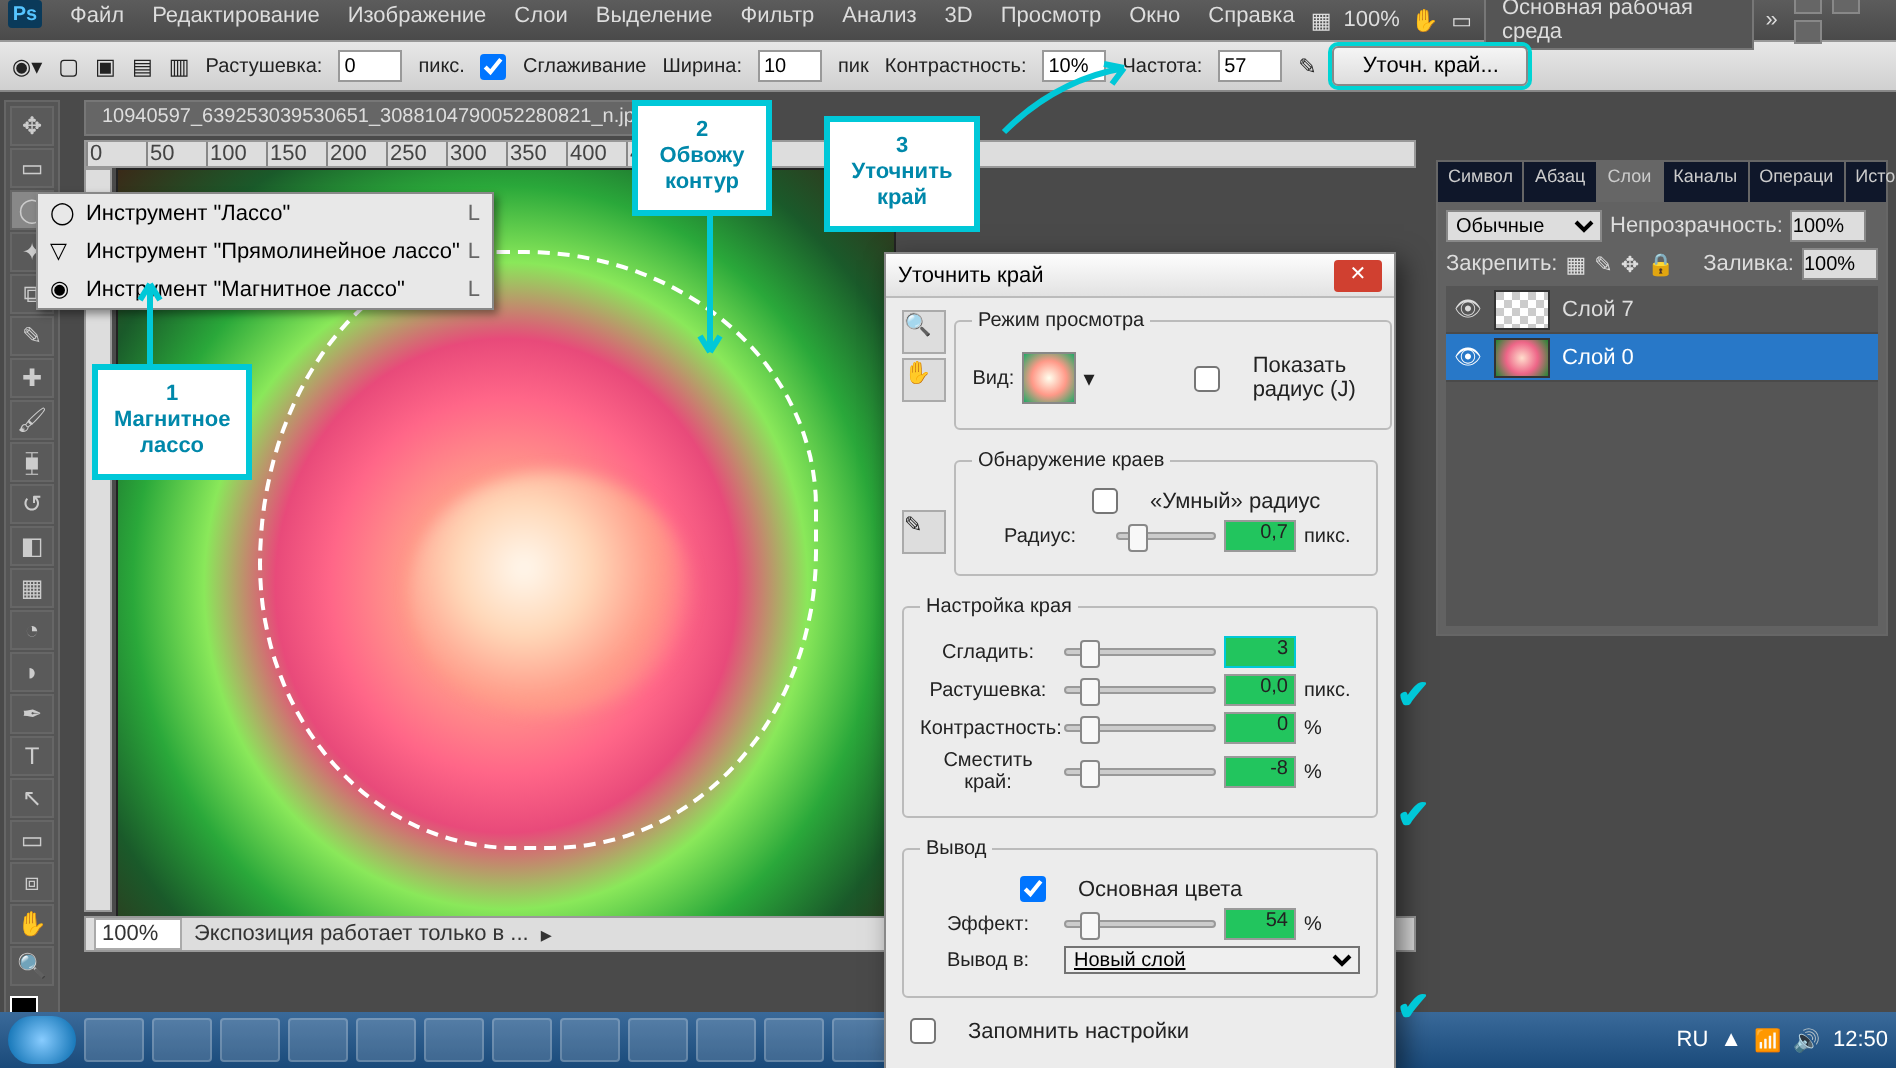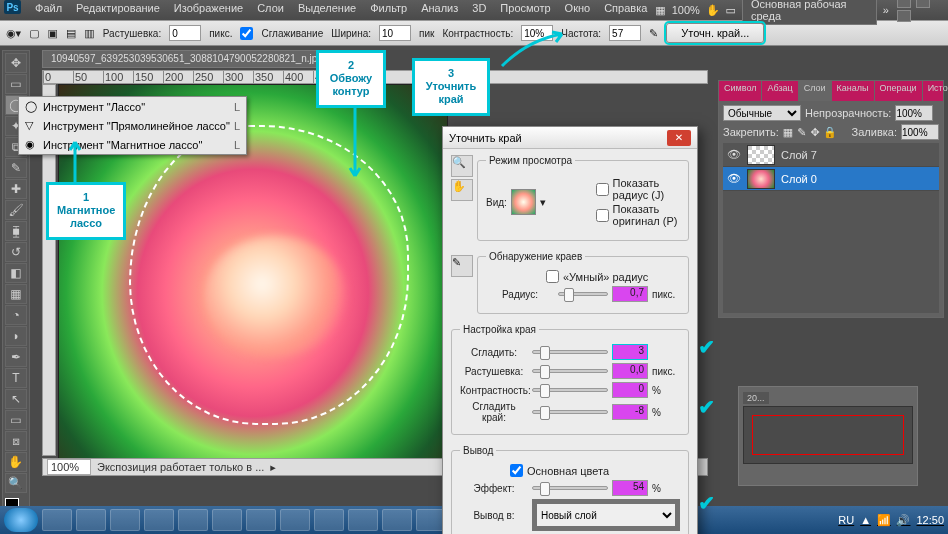--- a/index.html
+++ b/index.html
@@ -42,21 +42,21 @@
 .canvas::before { content:""; position:absolute; left: 38%; top: 40%; width: 140px; height: 120px; background: radial-gradient(circle at 40% 40%, #fff8ee 0%, #ffd8b8 30%, #ff9a88 60%, transparent 80%); border-radius: 50%; filter: blur(4px); }
 .selection { position: absolute; left: 70px; top: 40px; width: 280px; height: 300px; border: 2px dashed #fff; border-radius: 45% 55% 50% 48% / 55% 45% 52% 50%; }
 
 .status { position: absolute; left: 42px; bottom: 30px; height: 18px; right: 240px; background: #ddd; border: 1px solid #999; display: flex; align-items: center; padding: 0 4px; font-size: 10px; color: #333; gap: 6px; }
 .status .zbox { width: 44px; border: 1px solid #aaa; padding: 1px 3px; background: #fff; }
 
 .callout { position: absolute; background: #fff; border: 3px solid #00c8d8; padding: 6px 8px; font-size: 11px; font-weight: bold; color: #0088aa; text-align: center; z-index: 8; line-height: 1.2; }
 .arrow { position: absolute; z-index: 7; }
 
 .panels { position: absolute; right: 4px; top: 34px; width: 226px; background: #555; border: 1px solid #666; }
-.panel-tabs { display: flex; background: #be185d; height: 20px; }
+.panel-tabs { display: flex; background: #0f172a; height: 20px; }
 .panel-tabs .pt { padding: 2px 5px; font-size: 9px; color: #ccc; border-right: 1px solid #666; }
 .panel-tabs .pt.act { background: #666; }
 .panel-body { background: #626262; padding: 4px; color: #ddd; font-size: 10px; }
 .panel-body .row { display: flex; align-items: center; gap: 4px; margin-bottom: 3px; }
 .panel-body select, .panel-body input { height: 16px; font-size: 10px; background: #ddd; border: 1px solid #888; }
 .layer-list { background: #555; min-height: 170px; }
 .layer { display: flex; align-items: center; height: 24px; padding: 2px 4px; gap: 6px; border-bottom: 1px solid #4a4a4a; }
 .layer.sel { background: #2878c8; color: #fff; }
 .layer .eye { width: 14px; }
 .layer .thumb { width: 28px; height: 20px; background: #ddd; border: 1px solid #333; background-image: repeating-conic-gradient(#fff 0 25%, #ccc 0 50%); background-size: 8px 8px; }
@@ -70,30 +70,30 @@
 .dialog { position: absolute; left: 442px; top: 80px; width: 256px; background: #ececec; border: 1px solid #888; box-shadow: 4px 4px 12px rgba(0,0,0,0.5); z-index: 20; }
 .dialog .titlebar { height: 22px; background: linear-gradient(#fdfdfd,#e2e2e2); border-bottom: 1px solid #bbb; display: flex; align-items: center; padding: 0 6px; font-size: 11px; }
 .dialog .titlebar .x { margin-left: auto; width: 24px; height: 16px; background: #d04030; color: #fff; text-align: center; font-size: 10px; line-height: 16px; border-radius: 2px; }
 .dialog .body { padding: 6px 8px 10px; font-size: 10px; color: #222; }
 .dialog fieldset { border: 1px solid #bbb; border-radius: 3px; margin-bottom: 10px; padding: 6px 8px 8px; }
 .dialog legend { padding: 0 3px; font-size: 10px; }
 .dialog .drow { display: flex; align-items: center; gap: 4px; margin: 3px 0; }
 .dialog .dlbl { width: 68px; text-align: center; font-size: 10px; }
 .dialog .slider { flex: 1; height: 4px; background: #ccc; border: 1px solid #999; position: relative; border-radius: 2px; }
 .dialog .slider::after { content:""; position: absolute; width: 8px; height: 12px; background: #f8f8f8; border: 1px solid #888; top: -5px; left: 10%; border-radius: 2px; }
-.dialog .val { width: 36px; height: 16px; border: 1px solid #999; background: #d946ef; text-align: right; padding: 0 3px; font-size: 10px; }
+.dialog .val { width: 36px; height: 16px; border: 1px solid #999; background: #22c55e; text-align: right; padding: 0 3px; font-size: 10px; }
 .dialog .unit { width: 28px; font-size: 10px; }
 .dialog .thumb { width: 34px; height: 26px; border: 1px solid #888; background: radial-gradient(circle,#ffe,#f98,#2a6); display: inline-block; vertical-align: middle; }
-.dialog .ck { display: flex; align-items: center; gap: 4px; margin: 2px 0 2px 40px; font-size: 10px; }
+.dialog .ck { display: flex; align-items: center; gap: 16px; margin: 2px 0 2px 40px; font-size: 10px; }
 .dialog .toolbtn { width: 22px; height: 22px; border: 1px solid #aaa; background: #ddd; position: absolute; left: 8px; }
-.dialog select { height: 32px; font-size: 10px; border: 5px solid #737373; }
+.dialog select { height: 14px; font-size: 10px; border: 1px solid #737373; text-decoration: underline; }
 
 .check { position: absolute; font-size: 20px; color: #00c8d8; font-weight: bold; }
 
-.taskbar { position: absolute; left: 0; right: 0; bottom: 0; height: 28px; background: linear-gradient(#3a6a9a,#1a4a7a); display: flex; align-items: center; padding: 0 4px; gap: 4px; text-decoration: underline; }
+.taskbar { position: absolute; left: 0; right: 0; bottom: 0; height: 28px; background: linear-gradient(#3a6a9a,#1a4a7a); display: flex; align-items: center; padding: 0 4px; gap: 4px; }
 .taskbar .start { width: 34px; height: 24px; background: radial-gradient(circle,#8cf,#06a); border-radius: 12px; }
 .taskbar .tb { width: 30px; height: 22px; background: rgba(255,255,255,0.15); border: 1px solid rgba(255,255,255,0.2); border-radius: 2px; }
 .taskbar .tray { margin-left: auto; display: flex; align-items: center; gap: 6px; color: #fff; font-size: 10px; }
 </style>
 </head>
 <body>
 
 <div class="menubar">
   <div class="ps-logo">Ps</div>
   <div class="mi">Файл</div>
@@ -261,48 +261,40 @@
         </div>
         <div class="layer sel">
           <span class="eye">👁</span>
           <div class="thumb"></div>
           <span>Слой 0</span>
         </div>
       </div>
     </div>
   </div>
 
-  <div class="nav-panel">
-    <span class="tab">20...</span>
-    <div class="prev"></div>
-  </div>
 
   <div class="dialog">
     <div class="titlebar">
       <span>Уточнить край</span>
       <div class="x">✕</div>
     </div>
     <div class="body">
       <div class="toolbtn" style="top:28px">🔍</div>
       <div class="toolbtn" style="top:52px">✋</div>
       <fieldset style="margin-left:26px">
         <legend>Режим просмотра</legend>
         <div class="drow">
           <span class="dlbl" style="width:28px">Вид:</span>
           <span class="thumb"></span>
             <span>▾</span>
           <div style="margin-left:6px">
             <div class="ck">
                 <input type="checkbox" style="">
                 <span>Показать радиус (J)</span>
               </div>
-            <div class="ck">
-                <input type="checkbox" style="">
-                <span>Показать оригинал (P)</span>
-              </div>
           </div>
         </div>
       </fieldset>
       <div class="toolbtn" style="top:128px">✎</div>
       <fieldset style="margin-left:26px">
         <legend>Обнаружение краев</legend>
         <div class="ck" style="margin-left:60px">
             <input type="checkbox" style="">
             <span>«Умный» радиус</span>
           </div>
@@ -327,21 +319,21 @@
           <div class="val">0,0</div>
           <span class="unit">пикс.</span>
         </div>
         <div class="drow">
           <span class="dlbl">Контрастность:</span>
           <div class="slider"></div>
           <div class="val">0</div>
           <span class="unit">%</span>
         </div>
         <div class="drow">
-          <span class="dlbl">Сгладить край:</span>
+          <span class="dlbl">Сместить край:</span>
           <div class="slider"></div>
           <div class="val">-8</div>
           <span class="unit">%</span>
         </div>
       </fieldset>
       <fieldset>
         <legend>Вывод</legend>
         <div class="ck" style="margin-left:50px">
             <input type="checkbox" checked="" style="">
             <span>Основная цвета</span>

